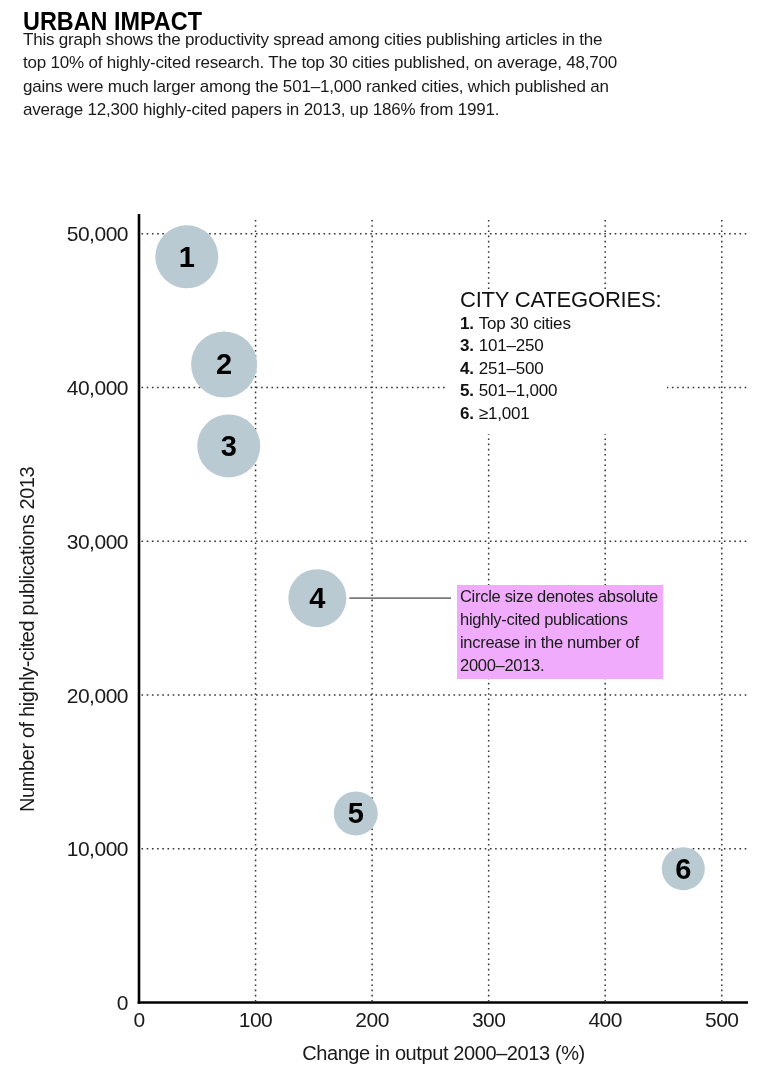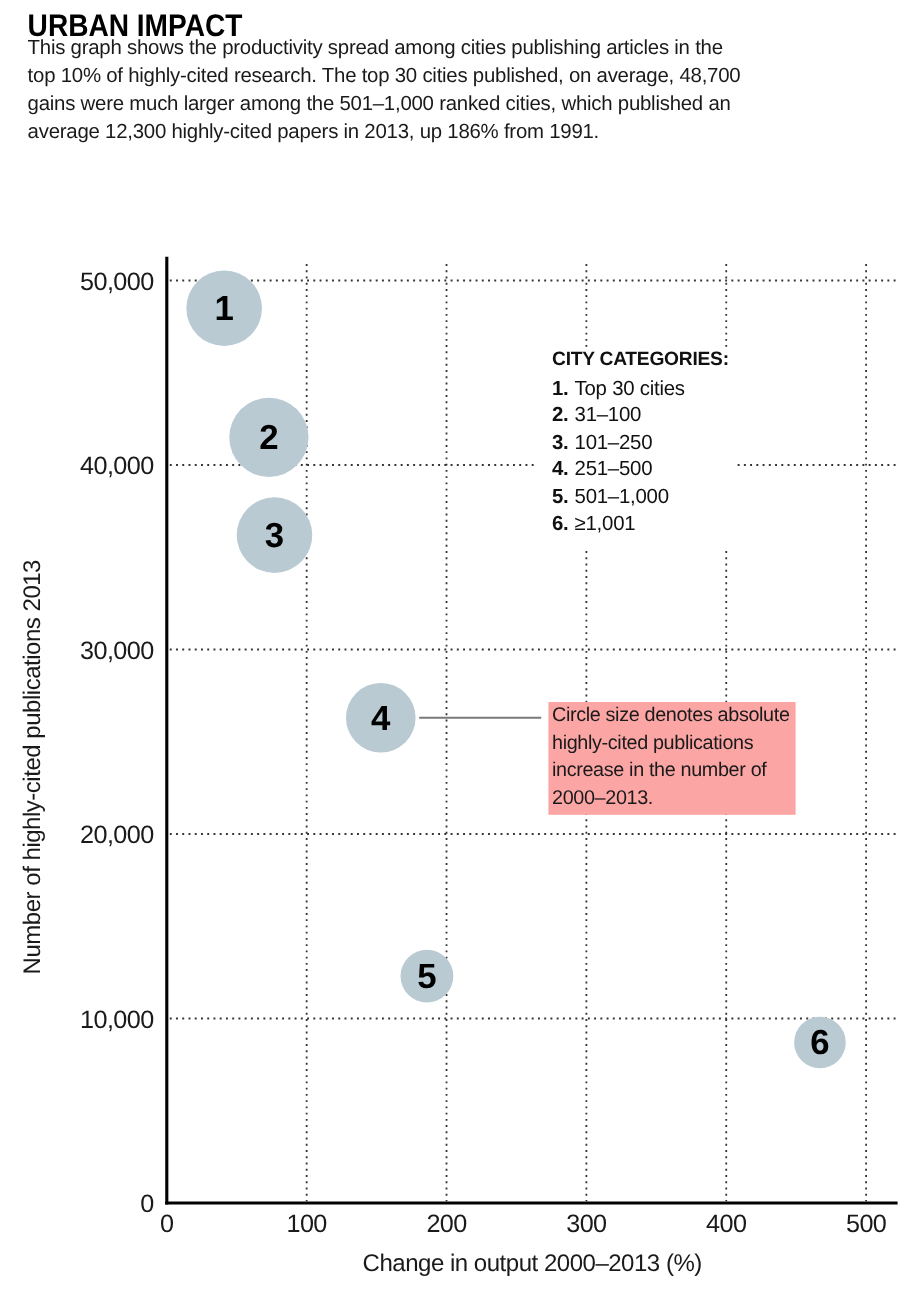--- a/index.html
+++ b/index.html
@@ -9,25 +9,25 @@
   
   #title{left:23px;top:6px;font-size:26px;font-weight:bold;color:#000;
          letter-spacing:0px;transform:scaleX(0.9);transform-origin:0 0;white-space:nowrap;}
   #desc{left:23px;top:28px;font-size:17px;line-height:23.4px;letter-spacing:-0.2px;color:#1a1a1a;}
   #desc .dline{white-space:nowrap;}
   
   #chart-svg{left:0;top:0;z-index:1;}
   
   #legend{left:448px;top:289px;z-index:2;background:#fff;padding:0 6px 8px 12px;
           font-size:17px;letter-spacing:-0.2px;line-height:22.6px;color:#111;}
-  #legend .ltitle{font-weight:bold;font-size:16px;margin-bottom:1px;white-space:nowrap;}
+  #legend .ltitle{font-weight:normal;font-size:22px;margin-bottom:1px;white-space:nowrap;}
   #legend .litem{white-space:nowrap;}
   #legend .lnum{font-weight:bold;margin-right:5px;}
   
-  #annot{left:457px;top:585px;z-index:2;background:#fca5a5;padding:0 5px 2px 3px;
+  #annot{left:457px;top:585px;z-index:2;background:#f0abfc;padding:0 5px 2px 3px;
          font-size:16.5px;letter-spacing:-0.3px;line-height:23px;color:#1a1a1a;}
   #annot .aline{white-space:nowrap;}
   
   #ylab{left:16px;top:812px;transform:rotate(-90deg);transform-origin:0 0;
         white-space:nowrap;font-size:20px;letter-spacing:-0.4px;color:#1a1a1a;z-index:2;}
   #xlab{left:139px;top:1042px;width:609px;text-align:center;font-size:20px;
         letter-spacing:-0.4px;color:#1a1a1a;z-index:2;}
 </style>
 </head>
 <body>
@@ -79,23 +79,20 @@
     <circle cx="683.2885" cy="868.7375" r="21.5" fill="#b9cad3"></circle>
     <text x="683.2885" y="878.7375" text-anchor="middle" fill="#000" font-size="29px" font-weight="bold" font-family="&quot;Liberation Sans&quot;,sans-serif">6</text>
   </svg>
 
 <div class="abs" id="legend">
   <div class="ltitle">CITY CATEGORIES:</div>
   <div class="litem">
     <span class="lnum">1.</span><span>Top 30 cities</span>
   </div>
   <div class="litem">
-    <span class="lnum">2.</span><span>31–100</span>
-  </div>
-  <div class="litem">
     <span class="lnum">3.</span><span>101–250</span>
   </div>
   <div class="litem">
     <span class="lnum">4.</span><span>251–500</span>
   </div>
   <div class="litem">
     <span class="lnum">5.</span><span>501–1,000</span>
   </div>
   <div class="litem">
     <span class="lnum">6.</span><span>≥1,001</span>

